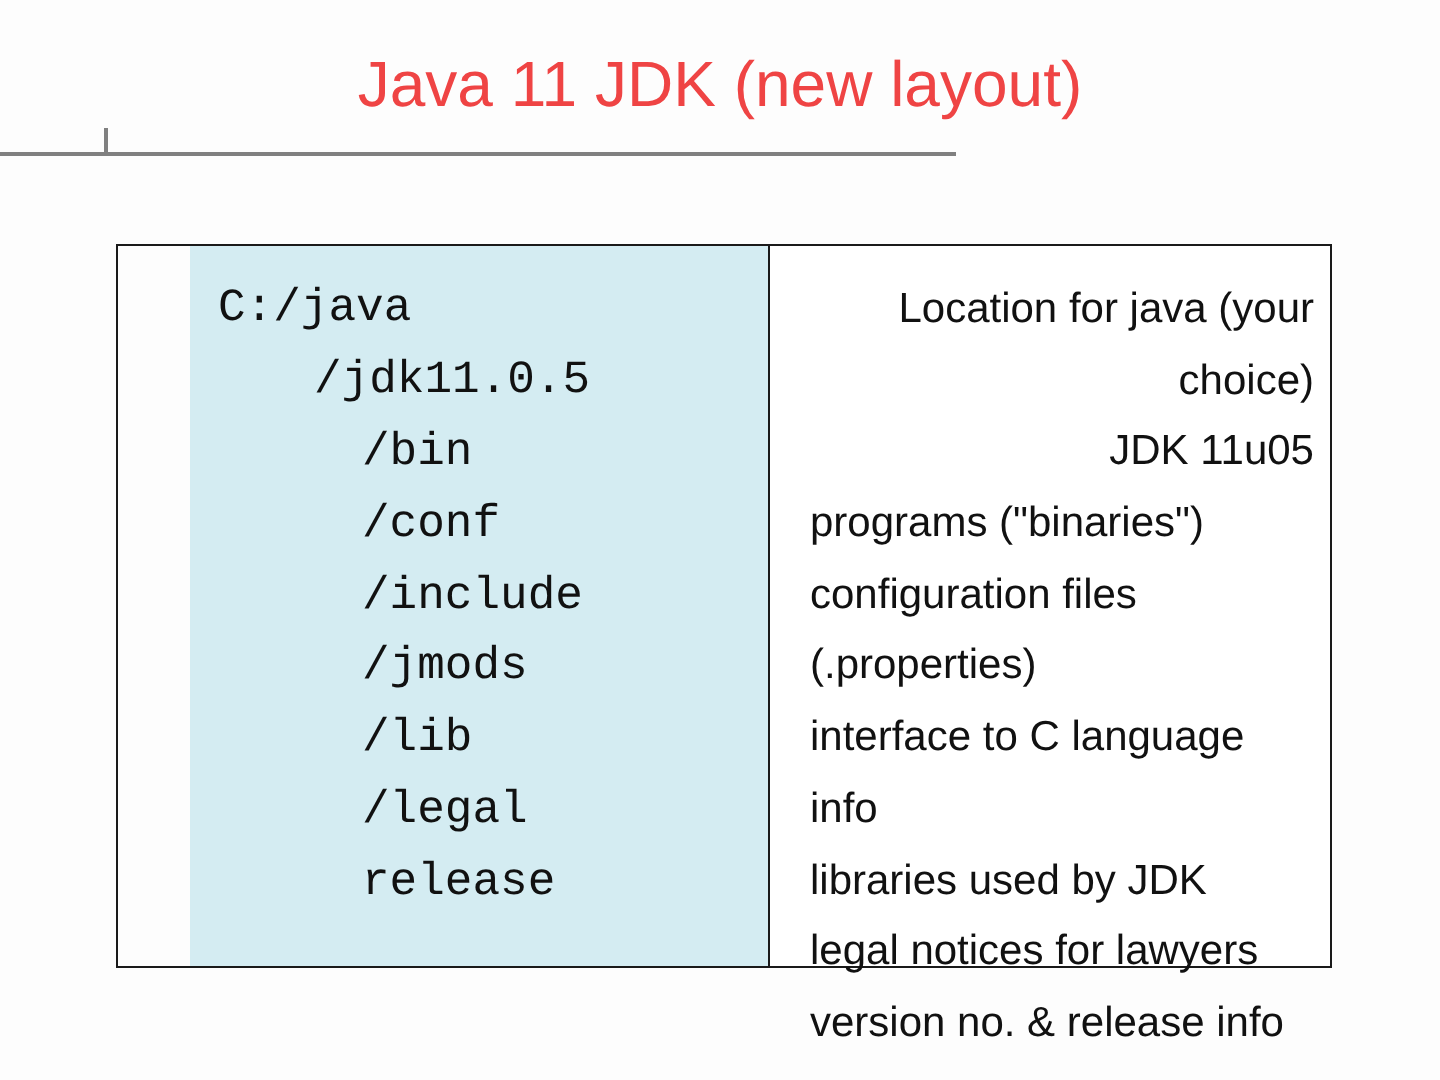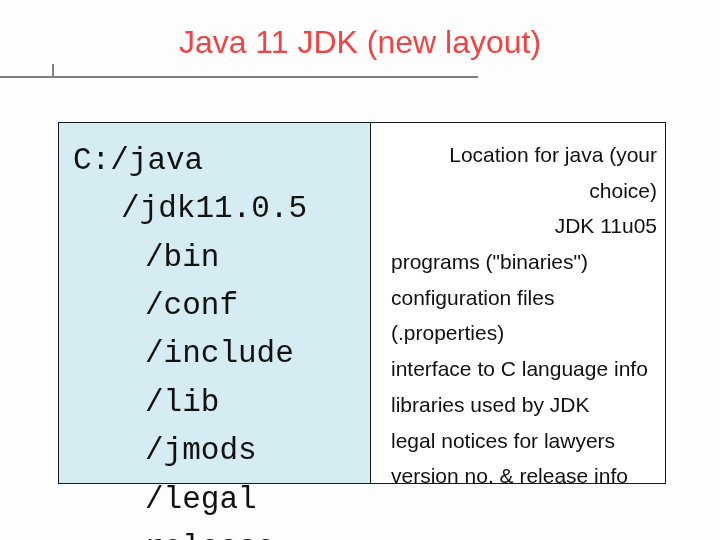--- a/index.html
+++ b/index.html
@@ -36,28 +36,29 @@
     .content {
       position: absolute;
       top: 122px;
       left: 58px;
       width: 608px;
       height: 362px;
       border: 1px solid #1a1a1a;
       display: flex;
     }
     .left-col {
-      width: 312px;
+      width: 290px;
       background: #d4ecf2;
       border-right: 1px solid #1a1a1a;
       padding: 14px 0 0 14px;
       font-family: "Courier New", Courier, monospace;
-      font-size: 31px;
+      font-size: 23px;
       line-height: 1.56;
       color: #111;
+      margin-left: 36px;
     }
     .p0 { padding-left: 0; }
     .p1 { padding-left: 48px; }
     .p2 { padding-left: 72px; }
     .right-col {
       flex: 1;
       background: #fff;
       padding: 14px 8px 0 10px;
       font-family: Arial, Helvetica, sans-serif;
       font-size: 21px;
@@ -74,22 +75,22 @@
 <div class="tick"></div>
 <div class="title-rule"></div>
 
 <div class="content">
   <div class="left-col">
     <div class="p0">C:/java</div>
     <div class="p1">/jdk11.0.5</div>
     <div class="p2">/bin</div>
     <div class="p2">/conf</div>
     <div class="p2">/include</div>
+    <div class="p2">/jmods</div>
     <div class="p2">/lib</div>
-    <div class="p2">/jmods</div>
     <div class="p2">/legal</div>
     <div class="p2">release</div>
   </div>
   <div class="right-col">
     <div class="r0">Location for java (your choice)</div>
     <div class="r0">JDK 11u05</div>
     <div class="r1">programs ("binaries")</div>
     <div class="r1">configuration files (.properties)</div>
     <div class="r1">interface to C language info</div>
     <div class="r1">libraries used by JDK</div>

